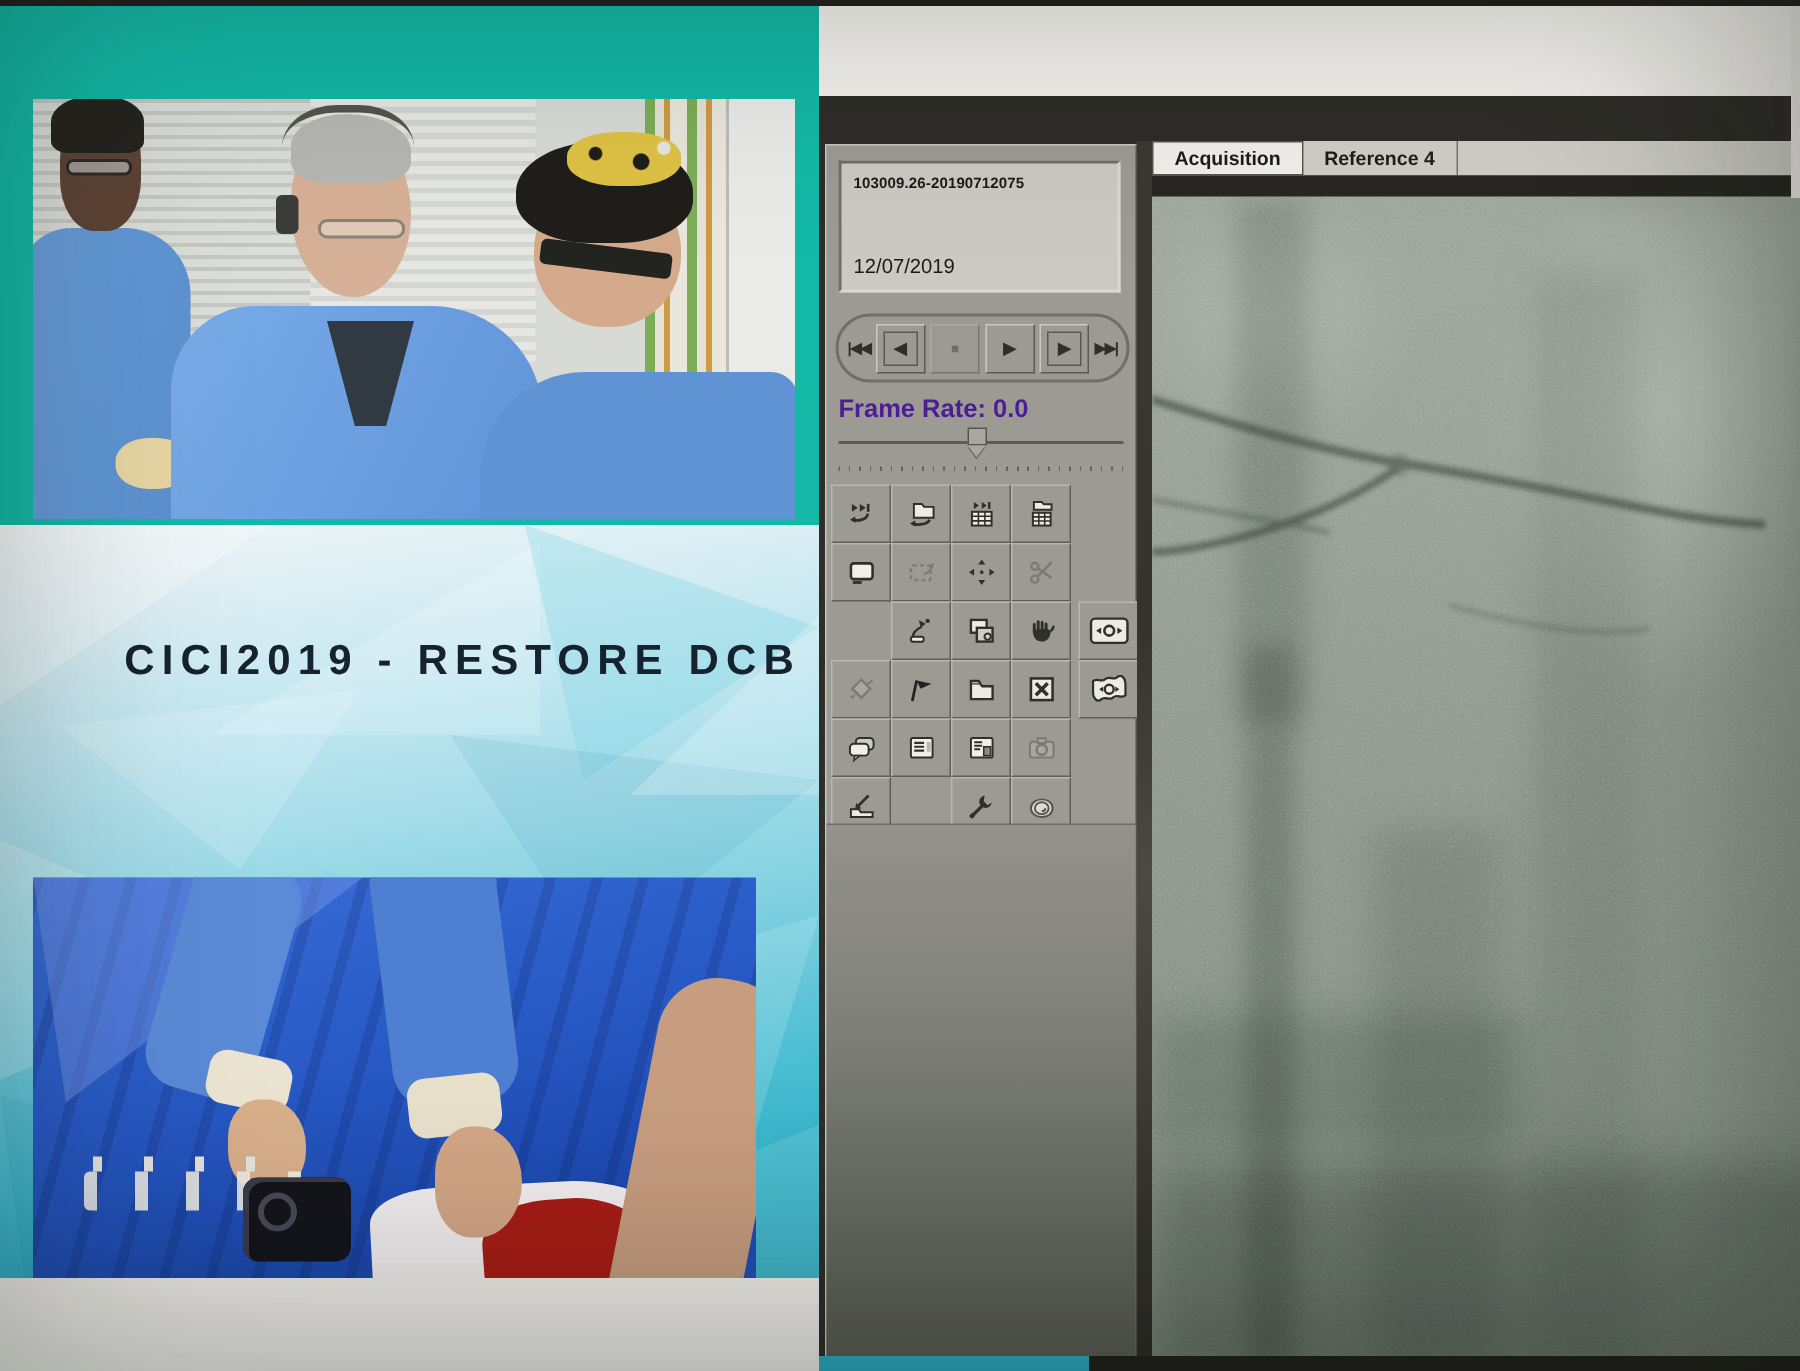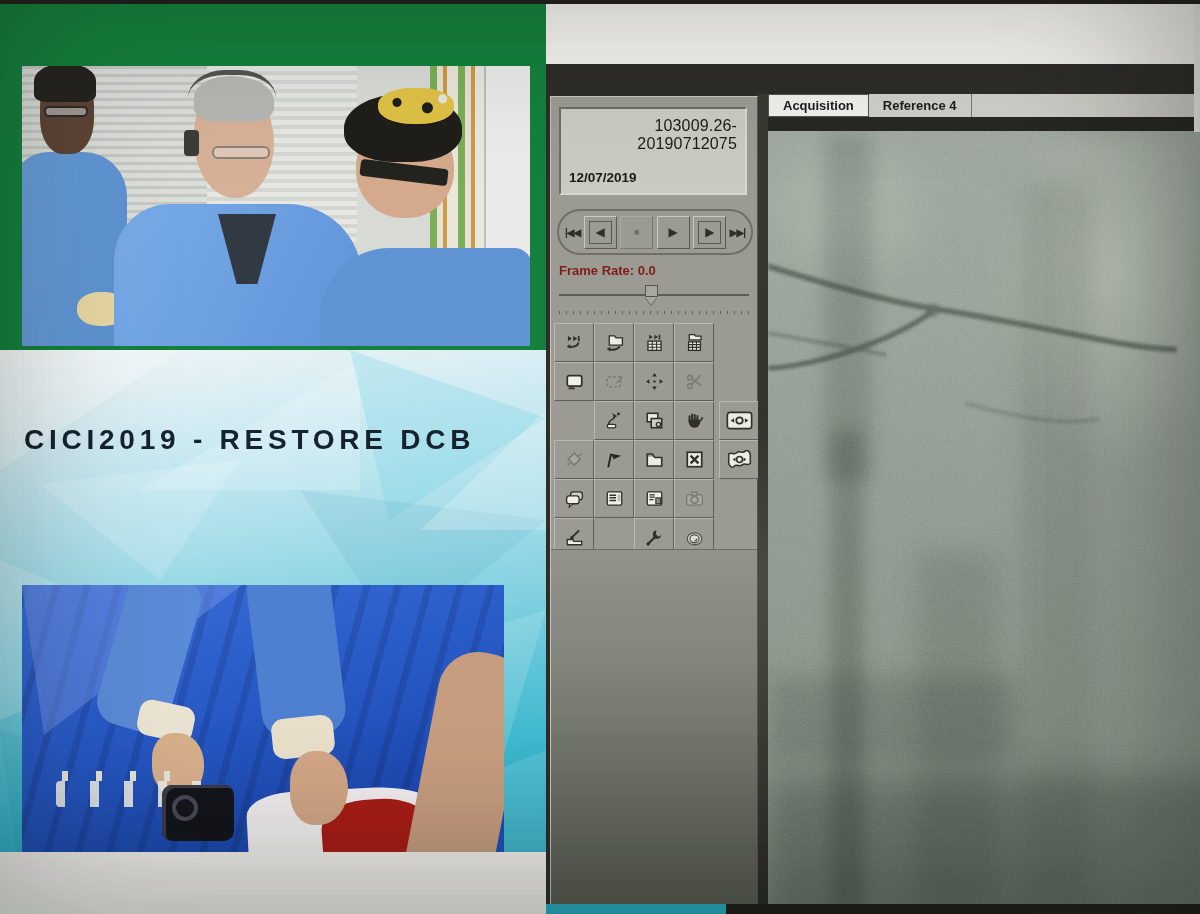--- a/index.html
+++ b/index.html
@@ -4,21 +4,21 @@
 <style>
   * { margin:0; padding:0; box-sizing:border-box; }
   html,body { width:1200px; height:914px; background:#e9e7e2; font-family:"Liberation Sans", sans-serif; }
   .screen { position:relative; width:1200px; height:914px; background:#f3f2ee; overflow:hidden; }
   .screen::after { content:""; position:absolute; inset:0; pointer-events:none;
     box-shadow: inset 0 0 180px rgba(20,22,20,.22), inset -40px -60px 140px rgba(10,14,12,.18); z-index:60; }
   .top-line { position:absolute; top:0; left:0; right:0; height:4px; background:#23211e; z-index:55; }
   .right-white { position:absolute; top:4px; right:0; width:6px; height:128px; background:#edebe7; z-index:56; }
 
   
-  .slide { position:absolute; left:0; top:0; width:546px; height:852px; background:#15803d; overflow:hidden; }
+  .slide { position:absolute; left:0; top:0; width:546px; height:852px; background:#14b8a6; overflow:hidden;text-align:right; }
   .poly { position:absolute; left:0; right:0; top:350px; bottom:0;
     background:linear-gradient(172deg,#f2f6f6 0%, #ddeff4 12%, #c2e7f0 26%, #a5dde9 40%, #7fd0e0 56%, #52c0d4 72%, #34b4ca 86%, #28abc4 100%); }
   .tri { position:absolute; }
   .t1 { left:0; top:0; width:180px; height:120px; background:rgba(255,255,255,.30); clip-path:polygon(0 0,100% 0,0 100%); }
   .t2 { left:140px; top:10px; width:220px; height:130px; background:rgba(255,255,255,.18); clip-path:polygon(0 100%,100% 0,100% 100%); }
   .t3 { left:350px; top:0; width:196px; height:170px; background:rgba(120,212,228,.30); clip-path:polygon(0 0,100% 40%,20% 100%); }
   .t4 { left:40px; top:110px; width:200px; height:120px; background:rgba(255,255,255,.16); clip-path:polygon(0 20%,100% 0,60% 100%); }
   .t5 { left:300px; top:140px; width:246px; height:150px; background:rgba(10,120,150,.08); clip-path:polygon(0 0,100% 20%,40% 100%); }
   .t6 { left:0; top:210px; width:190px; height:160px; background:rgba(255,255,255,.20); clip-path:polygon(0 0,100% 50%,0 100%); }
   .t7 { left:170px; top:230px; width:220px; height:150px; background:rgba(120,212,228,.22); clip-path:polygon(20% 0,100% 30%,40% 100%); }
@@ -90,32 +90,32 @@
   .teal-gap { position:absolute; left:0; bottom:0; width:180px; height:10px; background:#2aafc5; }
 
   .panel { position:absolute; left:4px; top:32px; width:208px; height:810px; background:#9b9a93;
     border:1px solid; border-color:#c6c5be #55544e #55544e #c6c5be; }
   .panel-lower { position:absolute; left:0; right:0; top:452px; bottom:0;
     background:linear-gradient(180deg,#93928b 0%, #84857c 30%, #6e7167 60%, #5a5d54 100%);
     border-top:1px solid #6e6d67; }
 
   .patient-box { position:absolute; left:8px; top:10px; width:188px; height:88px; background:#cac9c2;
     border:2px solid; border-color:#6e6d67 #d8d7d0 #d8d7d0 #6e6d67; padding:8px 8px; }
-  .patient-box .pid { font-size:16px; font-weight:normal; color:#1b1b18; letter-spacing:.01em;text-align:right; }
-  .patient-box .pdate { position:absolute; left:8px; bottom:8px; font-size:13.5px; font-weight:bold; color:#1b1b18; }
+  .patient-box .pid { font-size:10px; font-weight:bold; color:#1b1b18; letter-spacing:.01em; }
+  .patient-box .pdate { position:absolute; left:8px; bottom:8px; font-size:13.5px; font-weight:normal; color:#1b1b18; }
 
   .transport { position:absolute; left:6px; top:112px; width:196px; height:46px;
     border:2px solid #6f6f69; border-radius:23px; display:flex; align-items:center; justify-content:space-between; padding:0 6px; }
   .transport .cap { font-size:10px; font-weight:bold; color:#2e2e2a; letter-spacing:-1px; white-space:nowrap; }
   .transport .tbtn { width:33px; height:33px; background:#9b9a93; border:1px solid; border-color:#c9c8c1 #5a5953 #5a5953 #c9c8c1;
     display:flex; align-items:center; justify-content:center; font-size:12px; color:#2e2e2a; }
   .transport .tbtn .inner { border:1px solid #5a5953; width:23px; height:23px; display:flex; align-items:center; justify-content:center; }
   .transport .tbtn.dim { color:#6f6e68; border-color:#aaa9a2 #77766f #77766f #aaa9a2; font-size:9px; }
 
-  .frame-rate { position:absolute; left:8px; top:166px; font-size:13px; font-weight:bold; color:#7f1d1d; }
+  .frame-rate { position:absolute; left:8px; top:166px; font-size:17px; font-weight:bold; color:#4c1d95; }
   .slider { position:absolute; left:8px; top:188px; width:190px; height:22px; }
   .slider .track { position:absolute; left:0; right:0; top:9px; height:2px; background:#5d5c56; }
   .slider .thumb { position:absolute; left:86px; top:0; width:13px; height:12px; background:#a8a7a0; border:1px solid #55544e; }
   .slider .thumb::after { content:""; position:absolute; left:-1px; top:11px; border-left:6.5px solid transparent;
     border-right:6.5px solid transparent; border-top:8px solid #a8a7a0; filter:drop-shadow(0 1px 0 #55544e); }
   .ticks { position:absolute; left:8px; top:214px; width:192px; height:3px;
     background:repeating-linear-gradient(90deg,#62615b 0 1px,transparent 1px 7px); }
 
   .icon-grid { position:absolute; left:3px; top:226px; }
   .grow { display:flex; }

